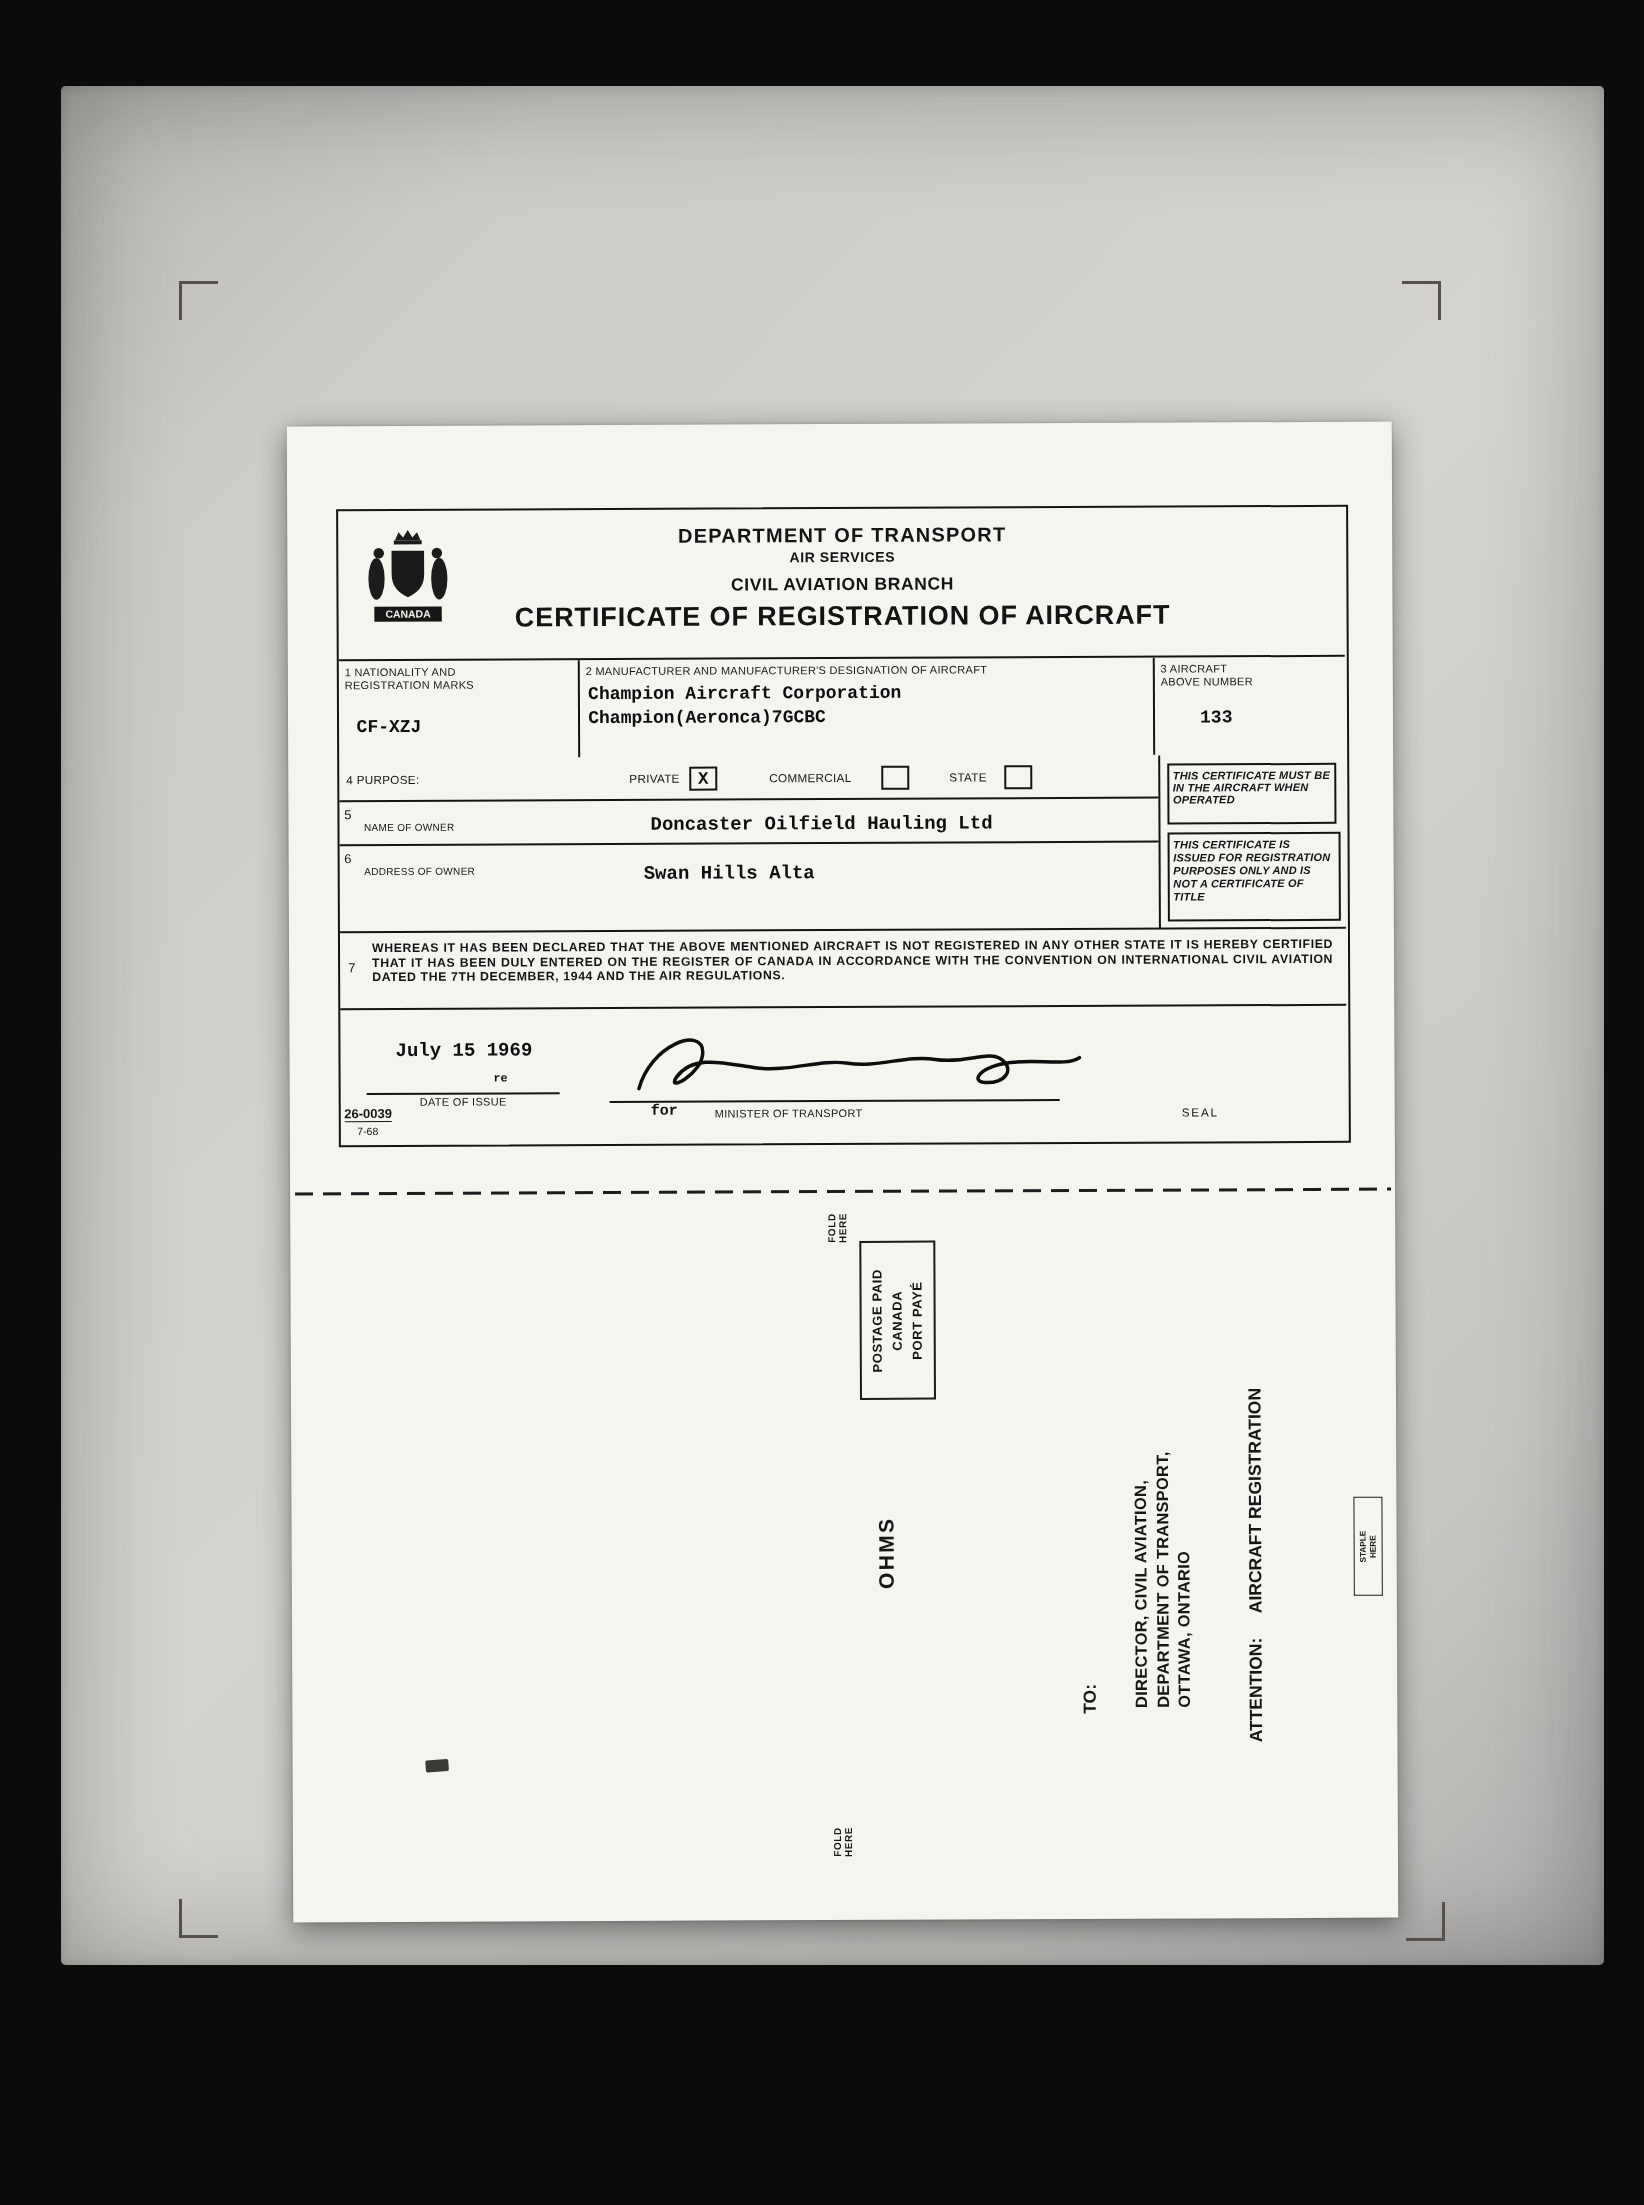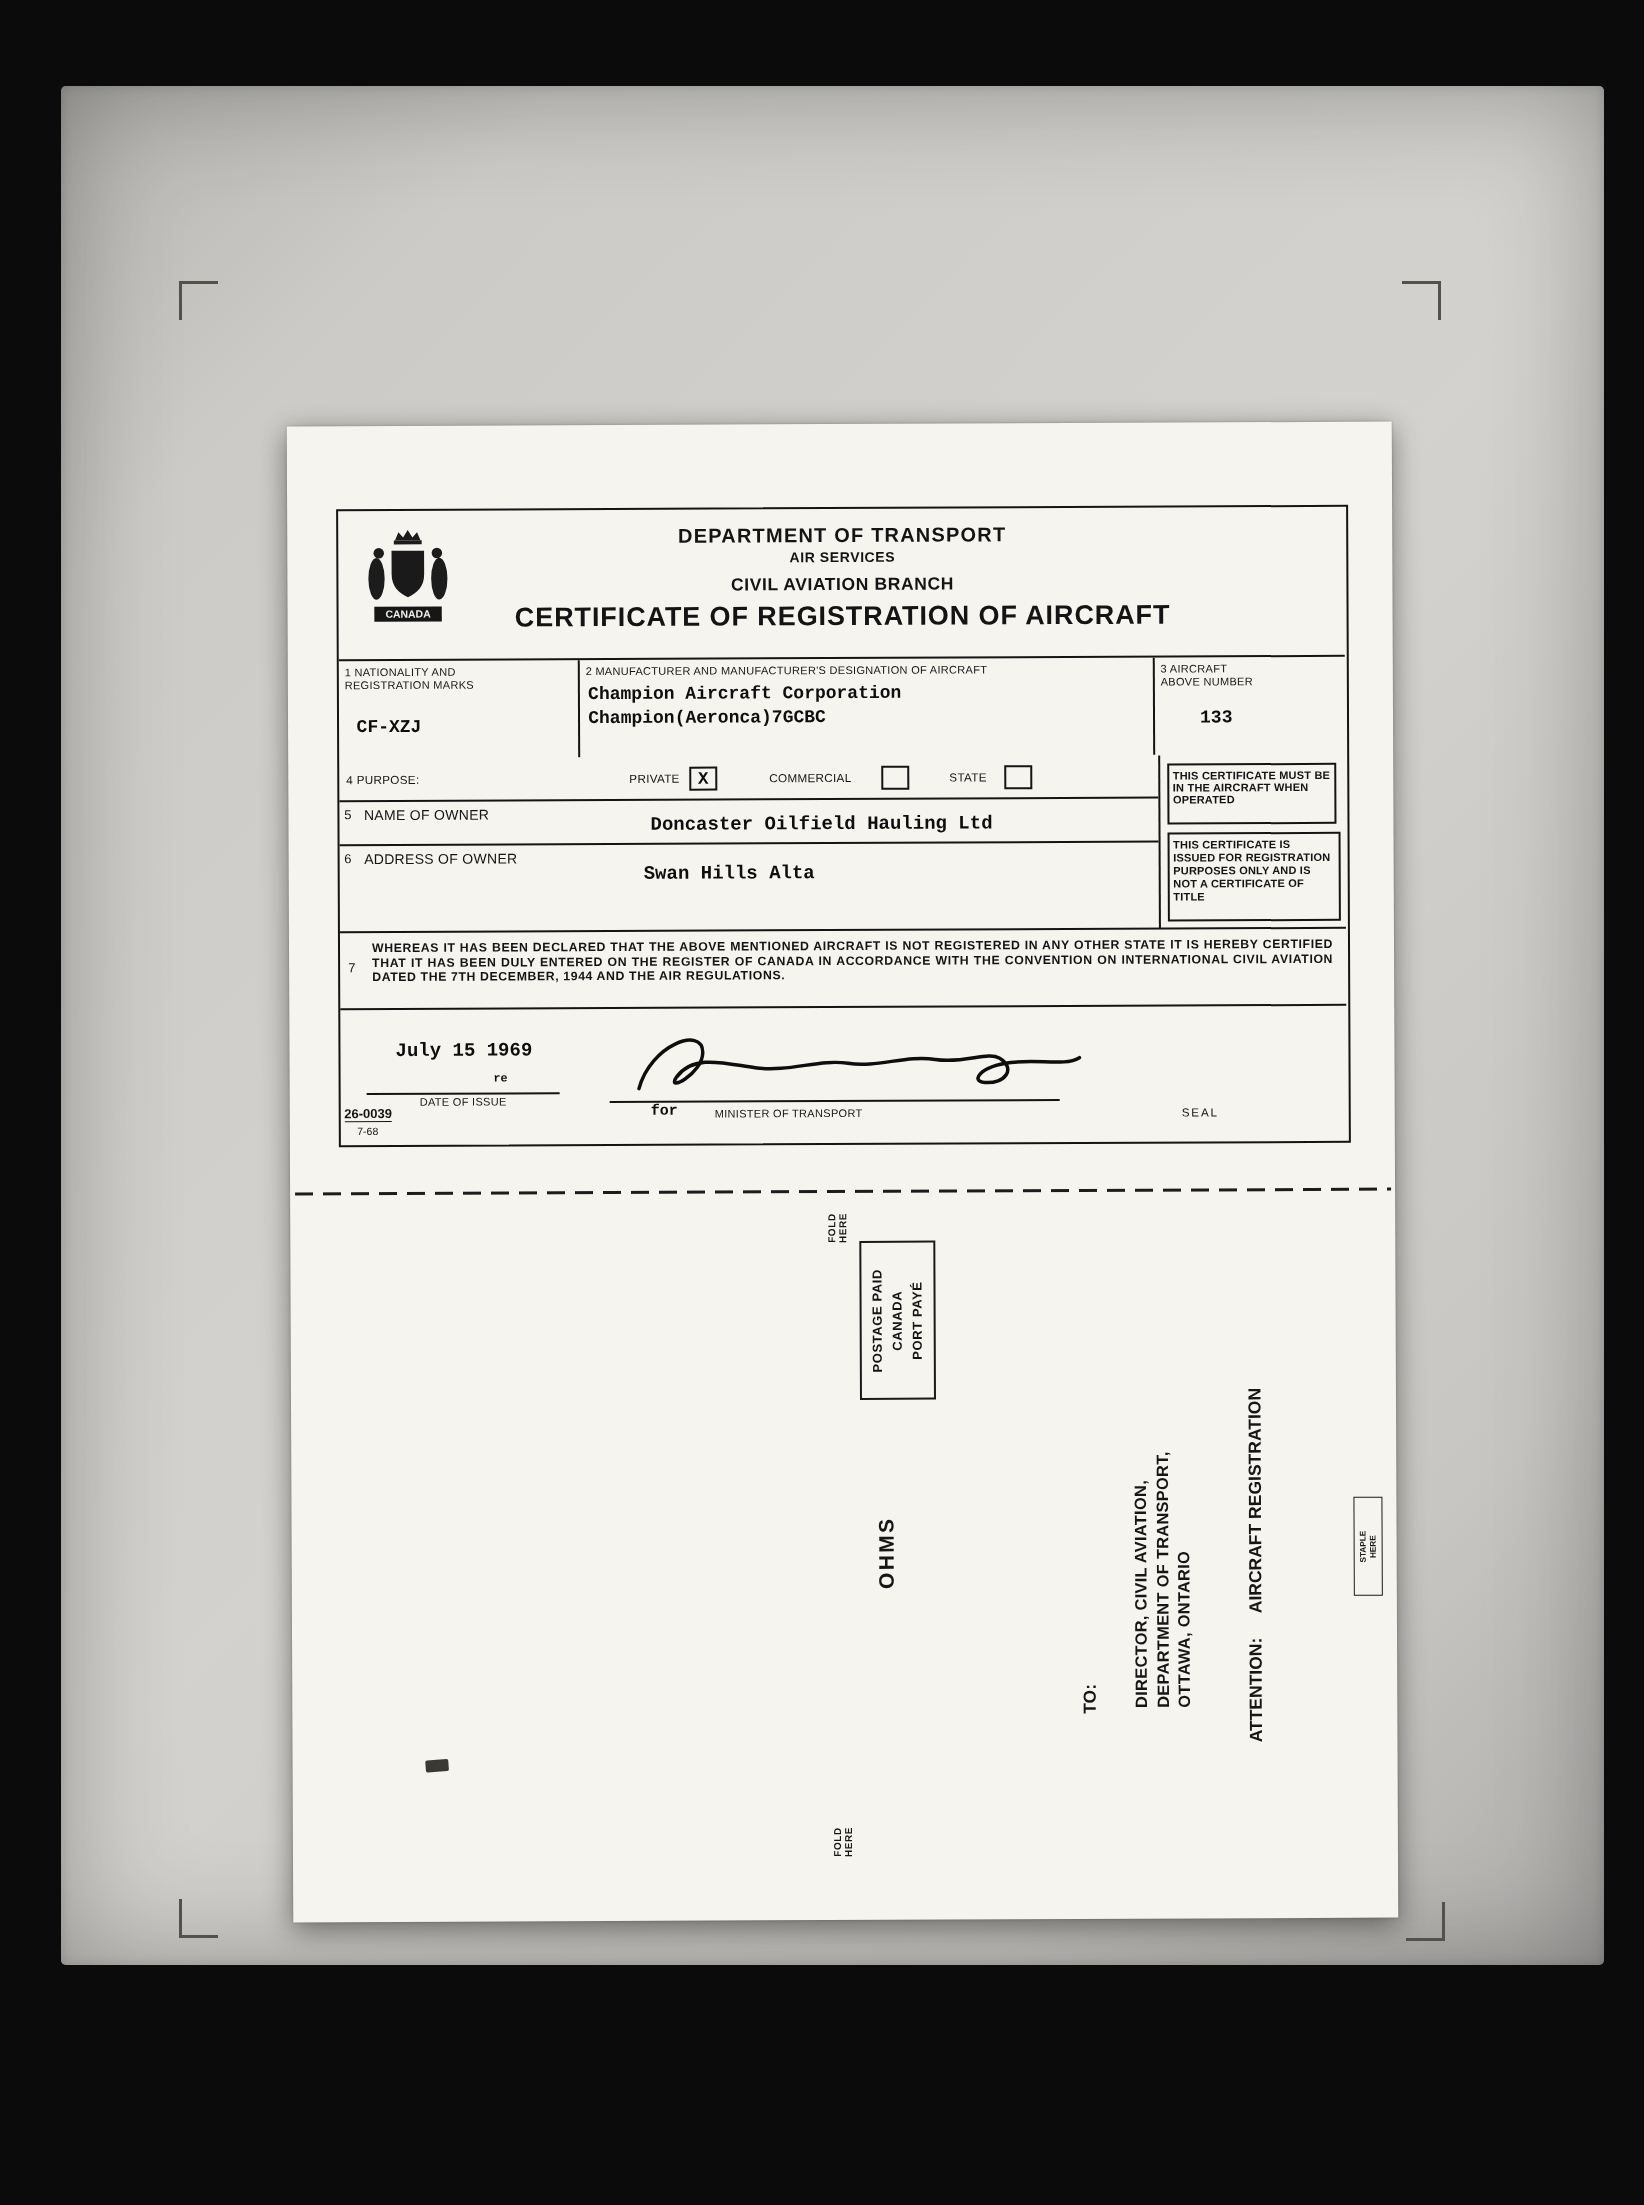--- a/index.html
+++ b/index.html
@@ -53,31 +53,31 @@
   .c1 { width:241px; border-right:2.9px solid #141414; }
   .c2 { width:575px; border-right:2.9px solid #141414; }
   .c3 { width:187px; }
   .lbl { position:absolute; top:4.7px; left:5.8px; font-size:11px; line-height:13.4px; letter-spacing:0.3px; }
   .c1 .val { position:absolute; left:17.5px;  top:56px; font-size:18px; }
   .c2 .val { position:absolute; left:8.2px;  top:23.4px; font-size:18px; line-height:23.4px; }
   .c3 .val { position:absolute; left:45px;  top:50px; font-size:18px;text-align:right; }
 
   .mainsplit { position:absolute; left:0; top:248px; width:1006px; height:173px; display:flex; }
   .left-col  { width:819px; position:relative; }
-  .right-col { width:187px; border-left:2.9px solid #141414; position:relative; }
+  .right-col { width:187px; border-left:2.9px solid #141414; position:relative;font-style:italic; }
 
   .purpose-row { position:relative; height:43px; border-bottom:2.9px solid #141414; }
   .p-lbl { position:absolute; font-size:11.7px; letter-spacing:0.3px; top:14px; }
   .chk { position:absolute; top:9.3px; width:28px; height:23.4px; border:2.3px solid #141414;
          text-align:center; }
   .chk span { font-size:17.5px; line-height:20px; }
 
   .name-row { position:relative; height:44px; border-bottom:2.9px solid #141414; }
   .addr-row { position:relative; height:81px; }
-  .row-lbl { position:absolute; left:24.5px; top:5px; font-size:14px; letter-spacing:0.3px; }
+  .row-lbl { position:absolute; left:24.5px; top:20px; font-size:10px; letter-spacing:0.3px; }
   .row-num { position:absolute; left:4.7px; top:4.7px; font-size:13px; }
   .owner-val { position:absolute; font-size:19px; }
 
   .notice { position:absolute; border:2.3px solid #141414; padding:3.5px 3.5px; font-weight:bold;
             font-size:11px; letter-spacing:0.2px; }
   .noticeA { left:7px; top:8.2px;  width:169px; height:61px; line-height:12.3px; }
   .noticeB { left:7px; top:77px; width:173px; height:89px; line-height:13px; }
 
   .whereas { position:absolute; left:0; top:420px; width:1006px; height:79px;
              border-top:2.9px solid #141414; border-bottom:2.9px solid #141414; }

